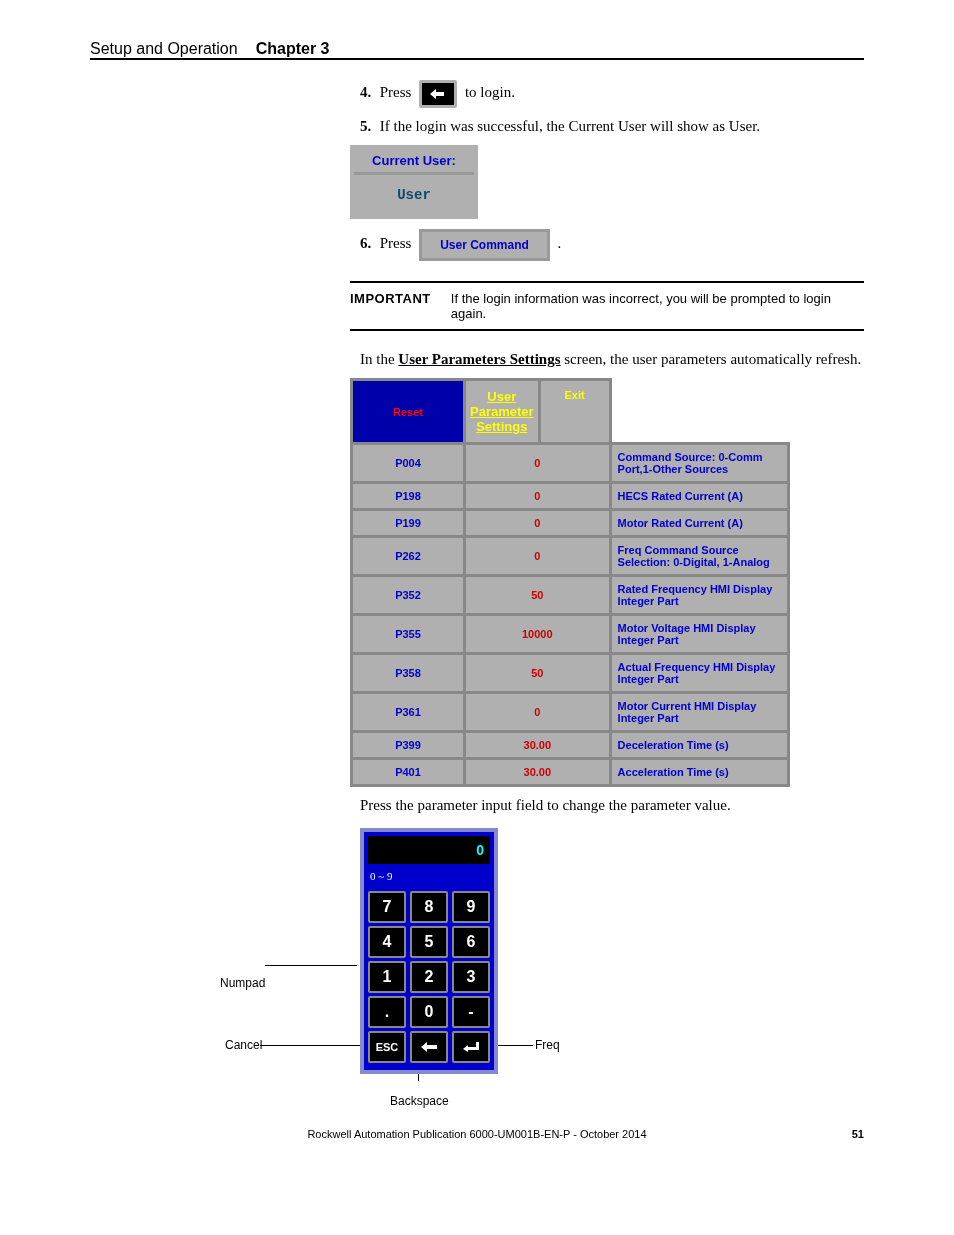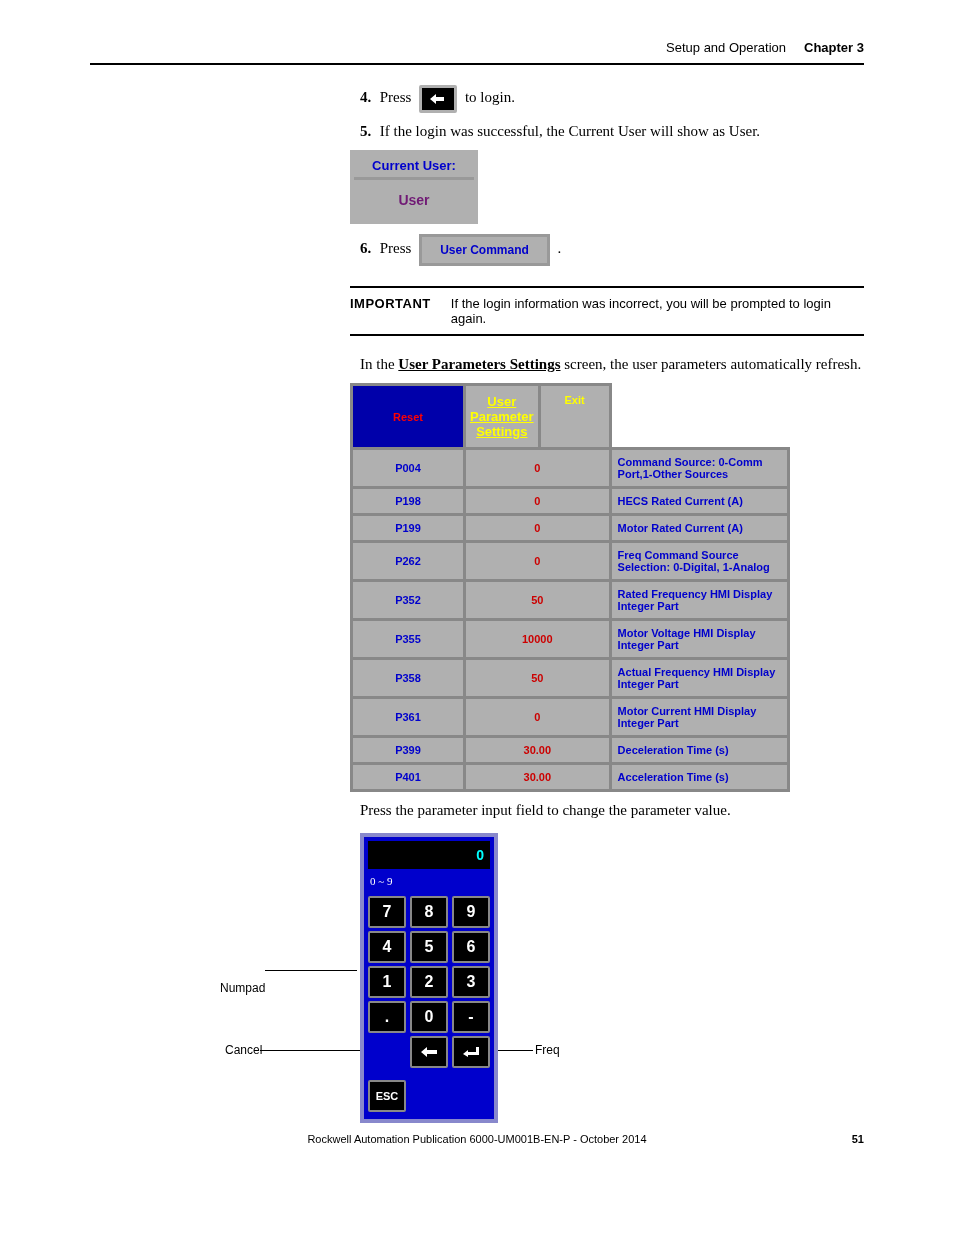--- a/index.html
+++ b/index.html
@@ -9,26 +9,26 @@
     font-family: Georgia, 'Times New Roman', serif;
     color: #000000;
     width: 954px;
   }
   .page {
     padding: 40px 90px 30px 90px;
     position: relative;
   }
   .header {
     display: flex;
-    justify-content: flex-end;
+    justify-content: flex-start;
     border-bottom: 2px solid #000;
-    padding-bottom: 8px;
+    padding-bottom: 0;
     margin-bottom: 20px;
     font-family: Arial, Helvetica, sans-serif;
-    font-size: 13px;
+    font-size: 16px;
   }
   .header .section-title { margin-right: 18px; }
   .header .chapter { font-weight: bold; }
   .content {
     margin-left: 270px;
   }
   .step {
     margin: 10px 0;
     font-size: 15px;
   }
@@ -59,22 +59,22 @@
   .current-user-header {
     background: #b0b0b0;
     color: #0000cc;
     font-family: Arial, sans-serif;
     font-weight: bold;
     font-size: 13px;
     padding: 4px;
   }
   .current-user-value {
     background: #b0b0b0;
-    color: #701a75;
-    font-family: Liberation Sans, sans-serif;
+    color: #0c4a6e;
+    font-family: Liberation Mono, monospace;
     font-weight: bold;
     font-size: 14px;
     padding: 12px 4px;
     border-top: 3px solid #999;
   }
   .user-settings-btn {
     display: inline-block;
     background: #b0b0b0;
     border: 3px solid #999;
     padding: 6px 18px;
@@ -192,21 +192,21 @@
     border: 2px solid #888;
     border-radius: 2px;
     color: #fff;
     font-family: Arial, sans-serif;
     font-weight: bold;
     font-size: 16px;
     display: flex;
     align-items: center;
     justify-content: center;
   }
-  .key-esc { font-size: 11px; margin-top: 44px; }
+  .key-esc { font-size: 11px; }
   .footer {
     text-align: center;
     font-family: Arial, sans-serif;
     font-size: 11px;
     margin-top: 30px;
     position: relative;
   }
   .page-num {
     position: absolute;
     right: 0;

